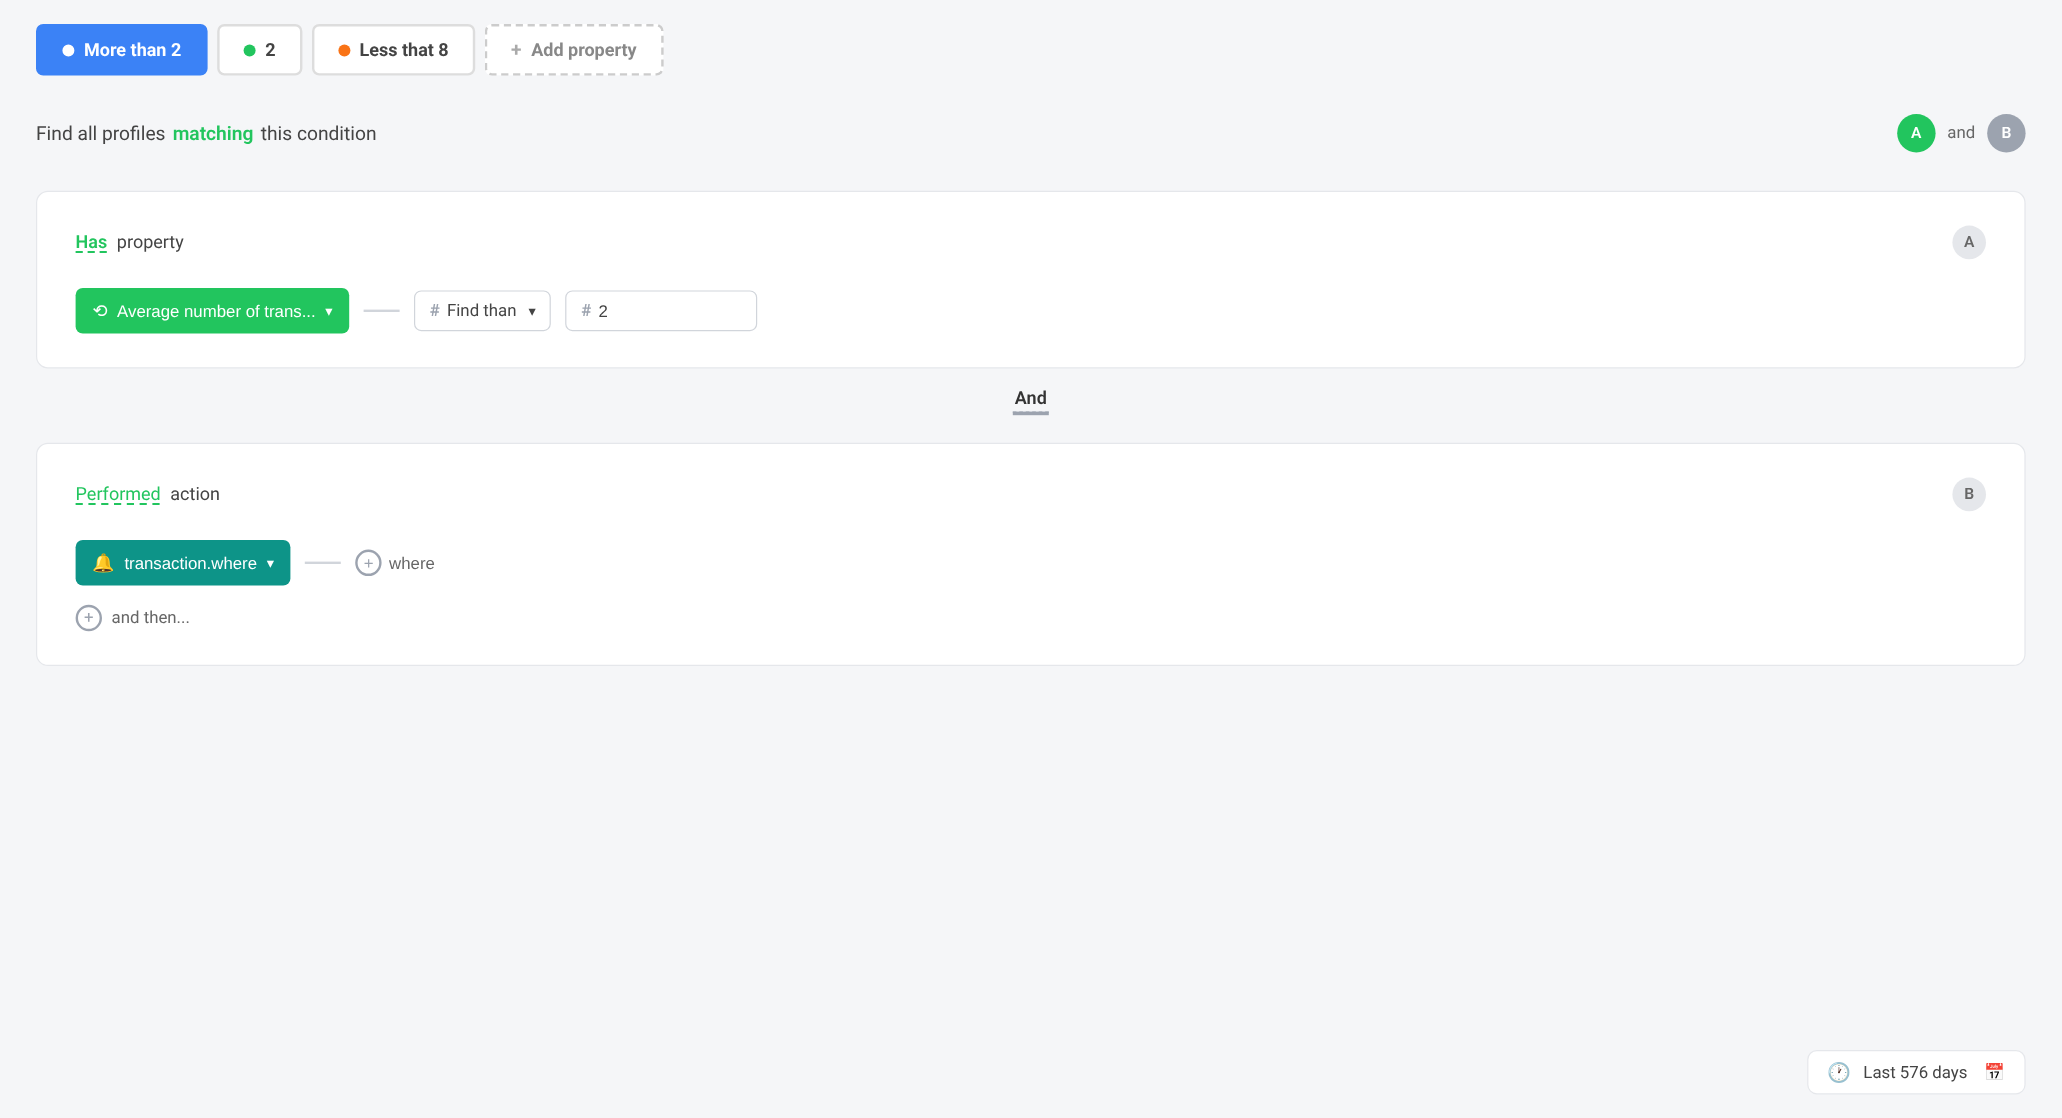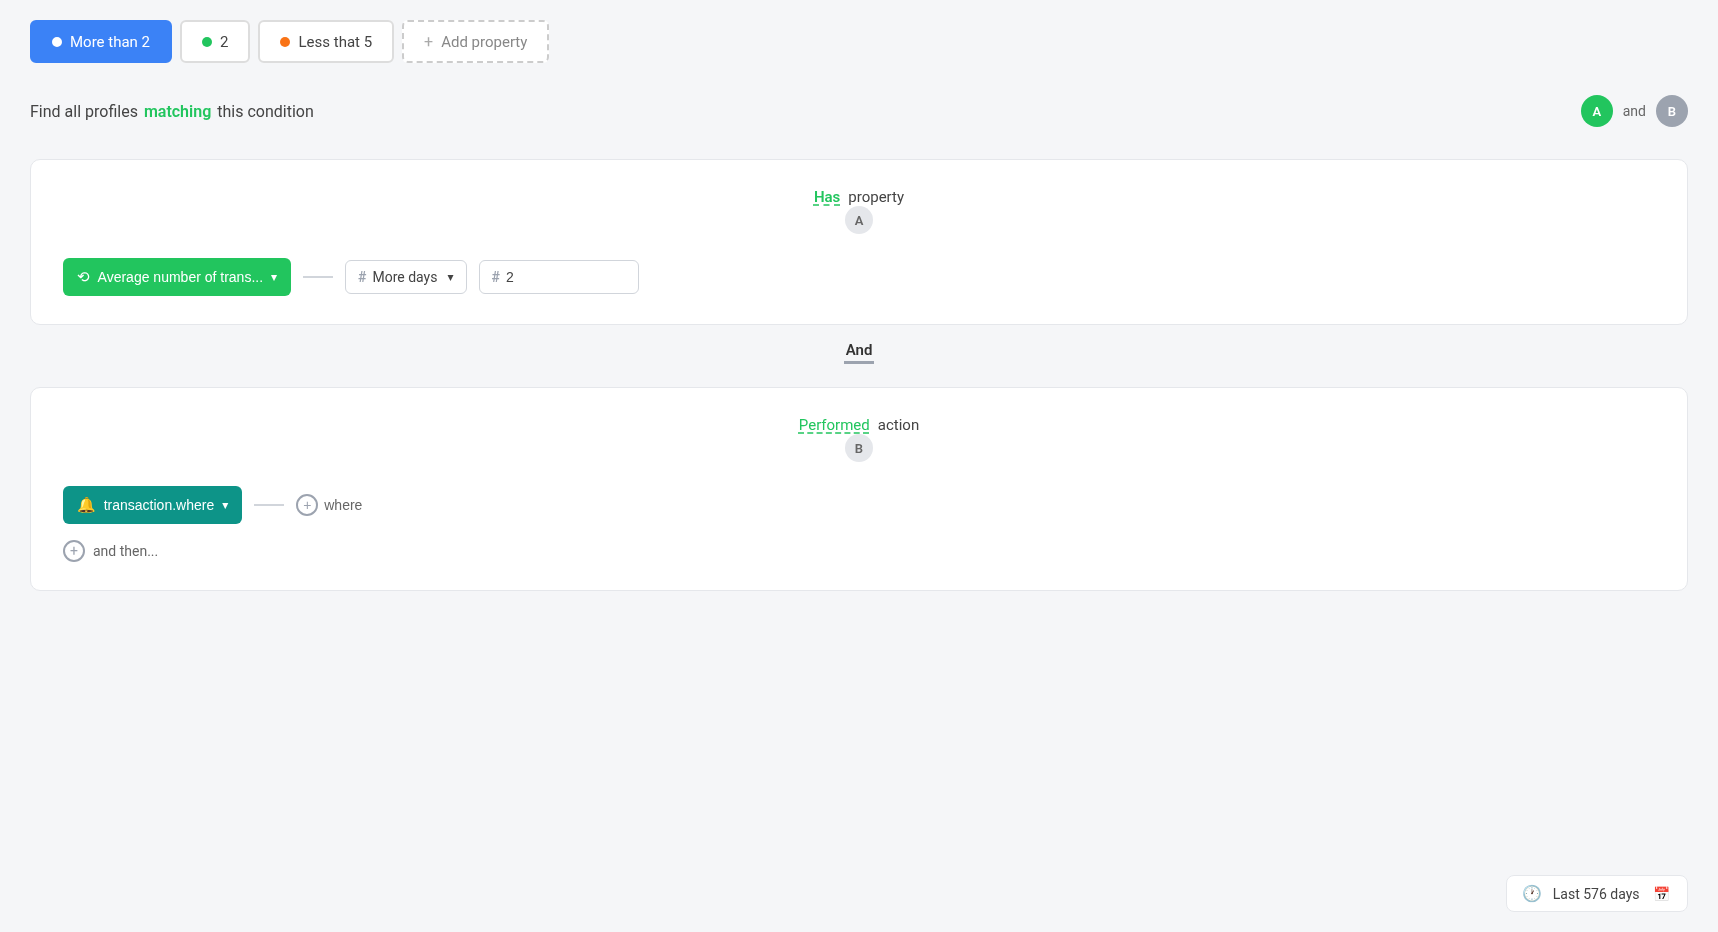--- a/index.html
+++ b/index.html
@@ -17,21 +17,21 @@
       gap: 8px;
       margin-bottom: 32px;
     }
     .tab {
       display: flex;
       align-items: center;
       gap: 8px;
       padding: 10px 20px;
       border-radius: 6px;
       font-size: 15px;
-      font-weight: 400;
+      font-weight: 700;
       cursor: pointer;
       border: 2px solid transparent;
     }
     .tab-active {
       background: #3b82f6;
       color: white;
       border-color: #3b82f6;
     }
     .tab-inactive {
       background: white;
@@ -97,21 +97,20 @@
       border-radius: 10px;
       border: 1px solid #e5e7eb;
       padding: 28px 32px;
       margin-bottom: 16px;
     }
     .card-header {
       display: flex;
       align-items: center;
       justify-content: space-between;
       margin-bottom: 24px;
-      flex-direction: column;
     }
     .card-label {
       font-size: 15px;
       color: #444;
       display: flex;
       align-items: center;
       gap: 8px;
     }
     .has-label {
       color: #22c55e;
@@ -284,21 +283,21 @@
   <div class="tab tab-active">
     <div class="tab-dot dot-white"></div>
     <span>More than 2</span>
   </div>
   <div class="tab tab-inactive">
     <div class="tab-dot dot-green"></div>
     <span>2</span>
   </div>
   <div class="tab tab-inactive">
     <div class="tab-dot dot-orange"></div>
-    <span>Less that 5</span>
+    <span>Less that 8</span>
   </div>
   <div class="tab tab-dashed">
     <span style="font-size:16px; color:#aaa;">+</span>
     <span>Add property</span>
   </div>
 </div>
 
 <div class="profiles-line">
   <div class="profiles-line-left">
     <span>Find all profiles</span>
@@ -322,21 +321,21 @@
   </div>
   <div class="condition-row">
     <button class="green-btn">
       <span style="font-size:15px;">⟲</span>
       <span>Average number of trans...</span>
       <span class="chevron-icon">▾</span>
     </button>
     <div class="dash-line"></div>
     <div class="operator-select">
       <span class="hash-icon">#</span>
-      <span>More days</span>
+      <span>Find than</span>
       <span class="chevron-icon" style="margin-left:4px;">▾</span>
     </div>
     <div class="value-input">
       <span class="hash-icon">#</span>
       <input type="text" value="2" style="border: none; outline: none; font-size: 14px; color: rgb(68, 68, 68); width: 100px;">
     </div>
   </div>
 </div>
 
 <div class="and-separator">

